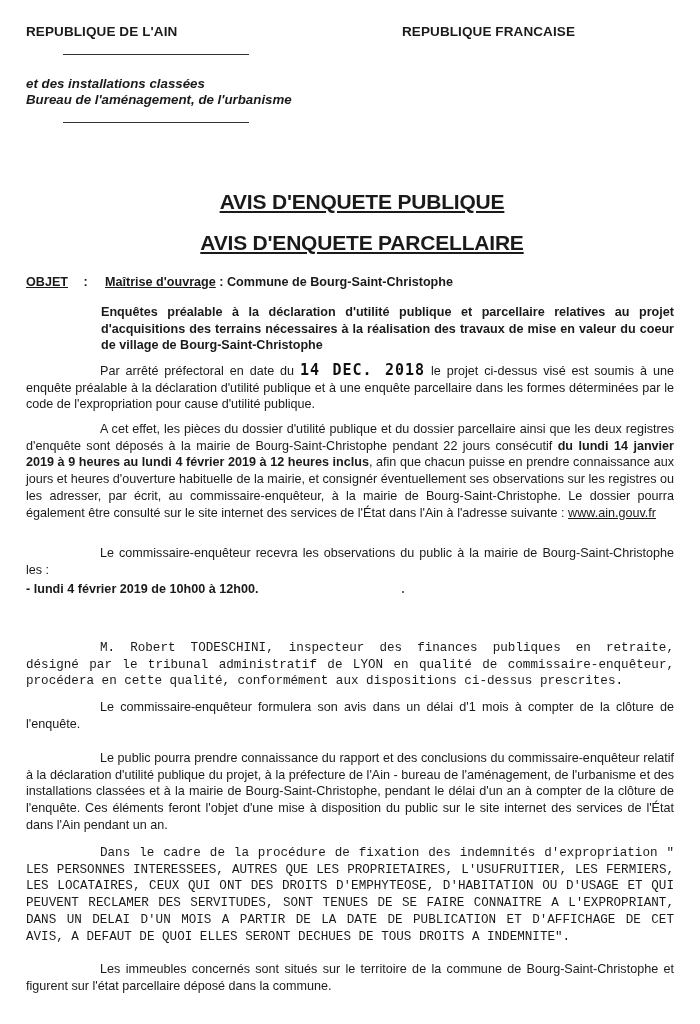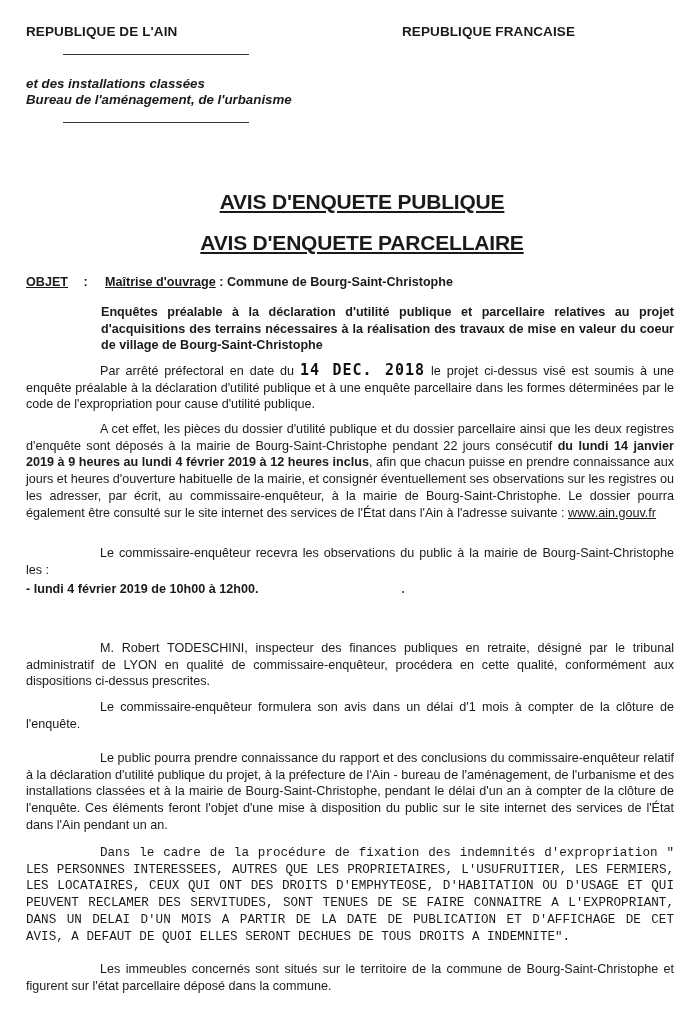--- a/index.html
+++ b/index.html
@@ -57,21 +57,21 @@
 
 <div class="para" style="top:545px;">
   <span class="ind"></span><span>Le commissaire-enquêteur recevra les observations du public à la mairie de Bourg-Saint-Christophe les :</span>
 </div>
 
 <div class="list" style="top:581px;">
   <div>- lundi 4 février 2019 de 10h00 à 12h00.</div>
 </div>
 <div class="dot"></div>
 
-<div class="para" style="top:640px;">
+<div class="para" style="top:640px;font-family:Liberation Mono, monospace;">
   <span class="ind"></span><span>M. Robert TODESCHINI, inspecteur des finances publiques en retraite, désigné par le tribunal administratif de LYON en qualité de commissaire-enquêteur, procédera en cette qualité, conformément aux dispositions ci-dessus prescrites.</span>
 </div>
 
 <div class="para" style="top:699px;">
   <span class="ind"></span><span>Le commissaire-enquêteur formulera son avis dans un délai d'1 mois à compter de la clôture de l'enquête.</span>
 </div>
 
 <div class="para" style="top:750px;">
   <span class="ind"></span><span>Le public pourra prendre connaissance du rapport et des conclusions du commissaire-enquêteur relatif à la déclaration d'utilité publique du projet, à la préfecture de l'Ain - bureau de l'aménagement, de l'urbanisme et des installations classées et à la mairie de Bourg-Saint-Christophe, pendant le délai d'un an à compter de la clôture de l'enquête. Ces éléments feront l'objet d'une mise à disposition du public sur le site internet des services de l'État dans l'Ain pendant un an.</span>
 </div>

